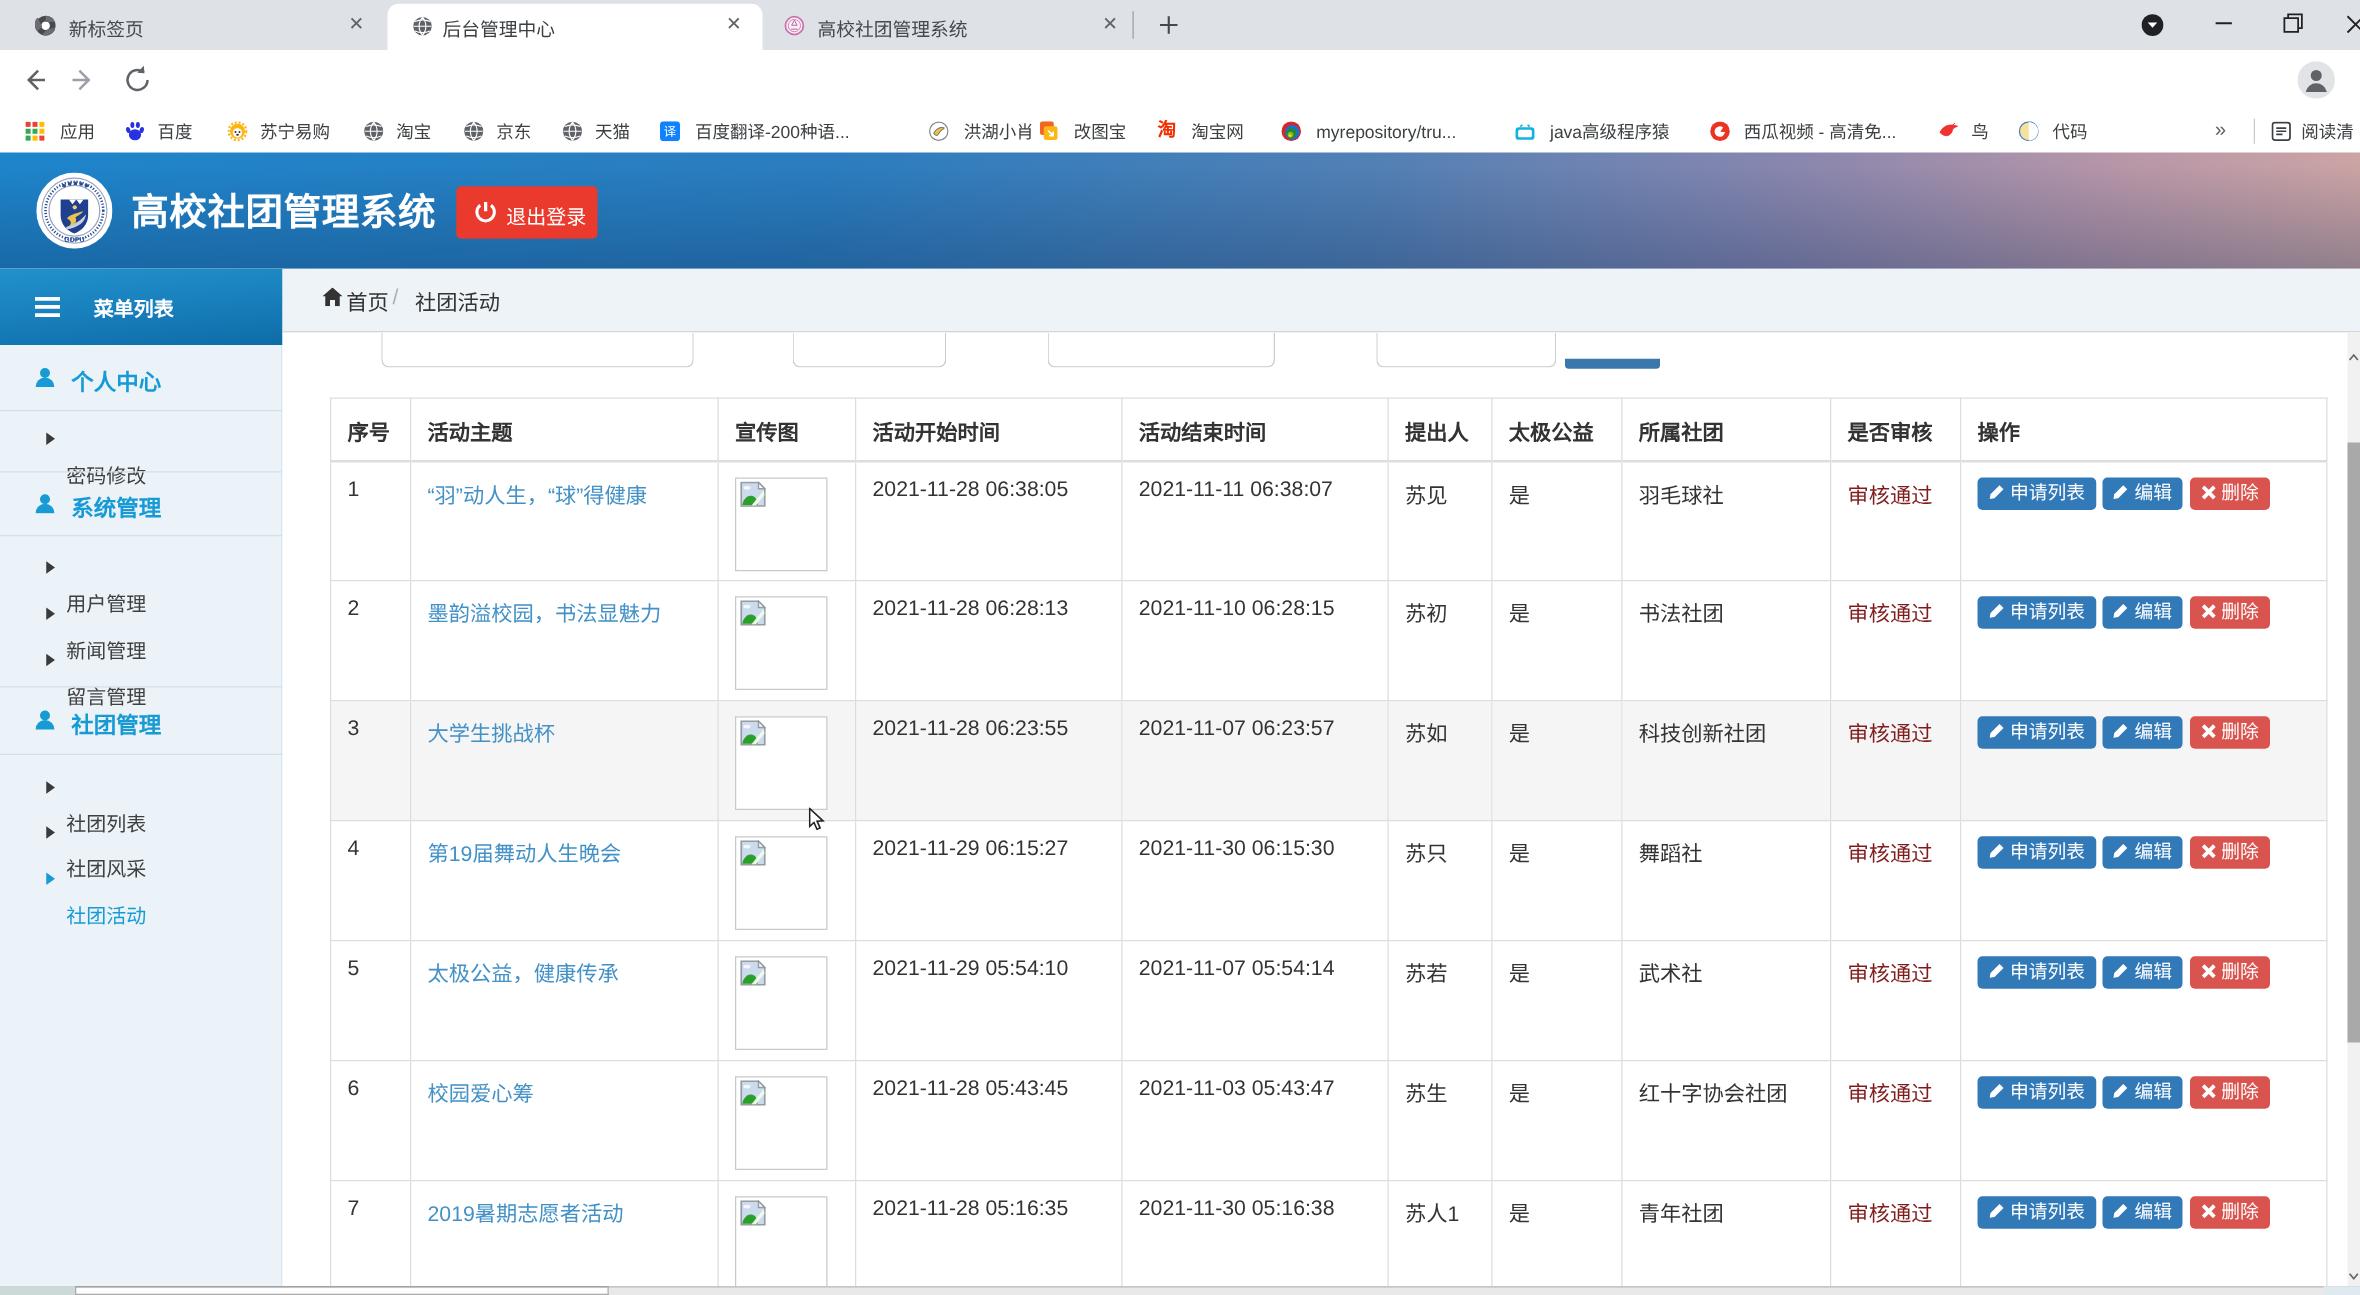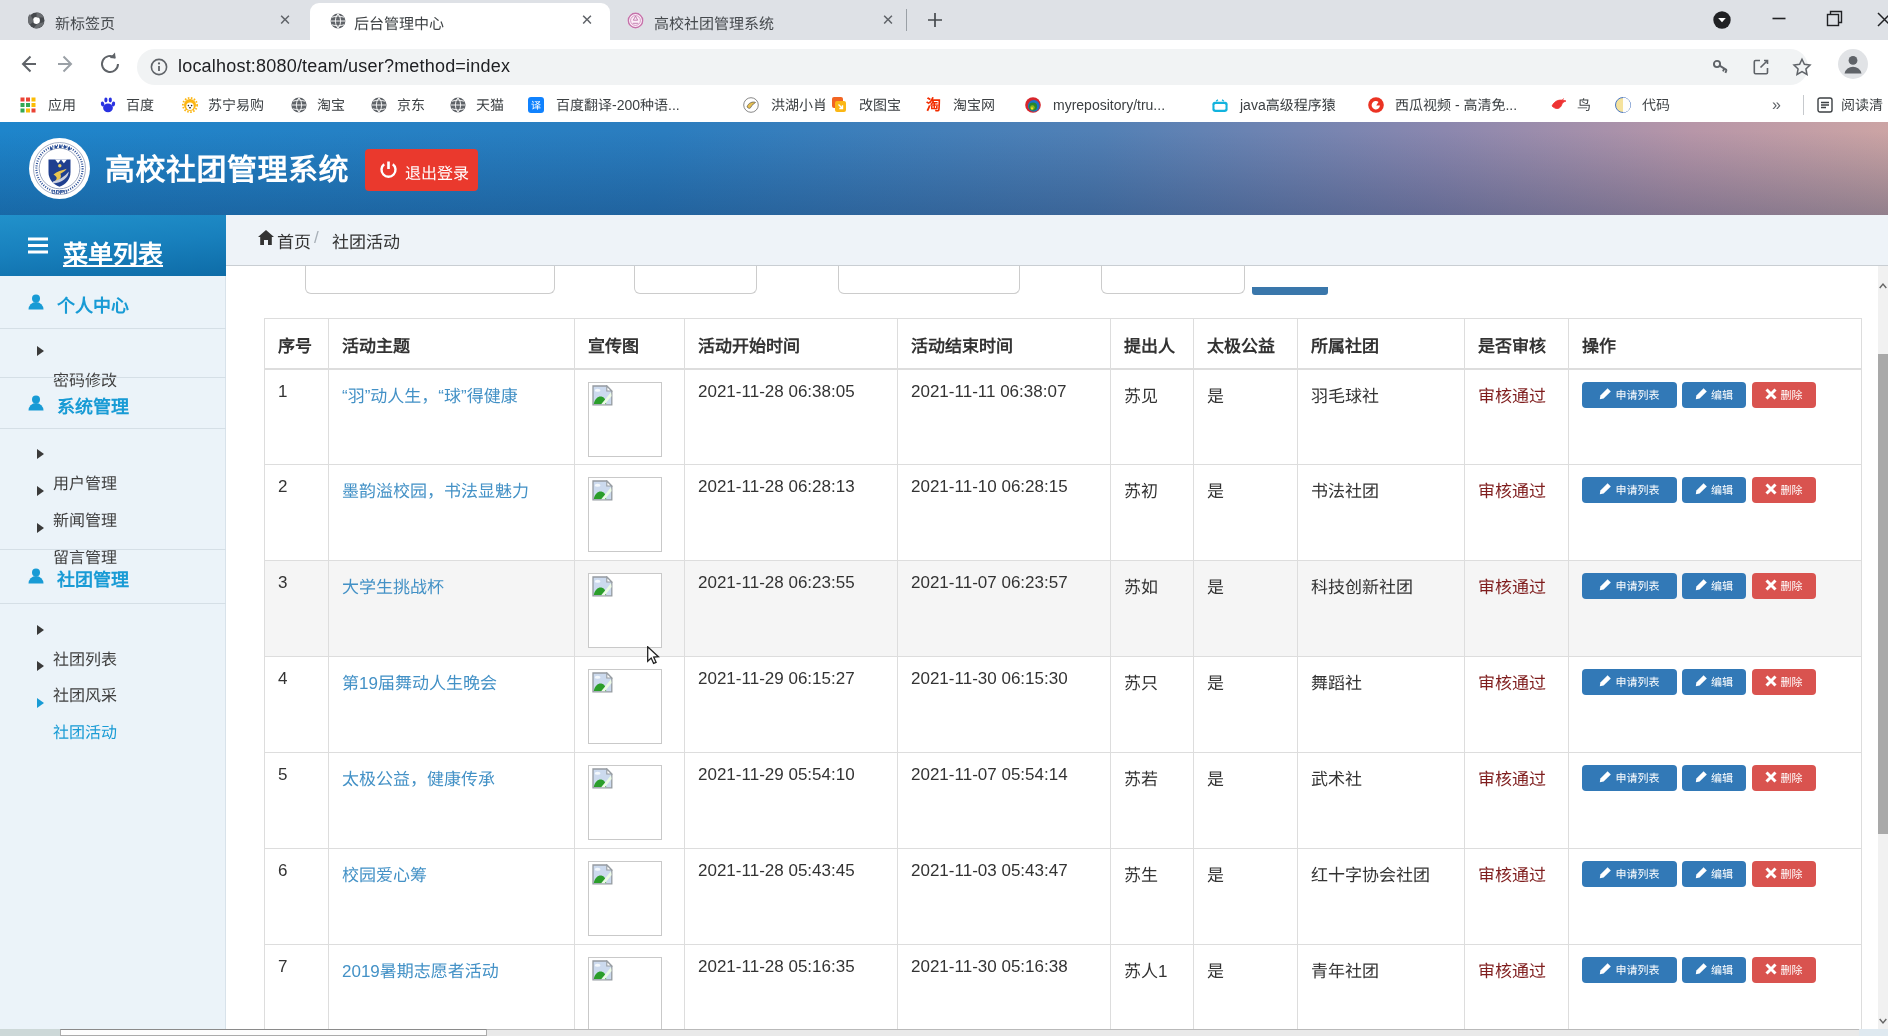--- a/index.html
+++ b/index.html
@@ -27,21 +27,21 @@
 #banner { position:absolute; left:0; top:0; width:1888px; height:93px;
   background: linear-gradient(to top, rgba(10,40,85,0.30), rgba(10,40,85,0.0) 90%),
               linear-gradient(99deg, #1e85cb 0%, #2b7dbf 35%, #5280b5 58%, #8b87ae 76%, #b796a8 89%, #cda5a4 100%);
 }
 #banner h1 { position:absolute; left:105px; top:23px; font-size:30px; color:#fff; font-weight:bold; letter-spacing:0.5px; }
 #logoutbtn { position:absolute; left:365px; top:27px; width:113px; height:42px; background:#ea392d; border-radius:4px; color:#fff; font-size:17px; }
 #logoutbtn span.t { position:absolute; left:40px; top:11px; font-size:16px; }
 
 #sidebar { position:absolute; left:0; top:93px; width:226px; height:814px; background:#ebf3f9; border-right:1px solid #d8e2ea; }
 #menuhead { position:absolute; left:0; top:0; width:226px; height:61px; background:linear-gradient(175deg,#2191cb 0%, #1880bd 50%, #0e6ca7 100%); color:#fff; }
-#menuhead .txt { position:absolute; left:63px; top:19px; font-size:25px; font-weight:bold;text-decoration:underline; }
+#menuhead .txt { position:absolute; left:75px; top:19px; font-size:16px; font-weight:bold; }
 .sect { position:absolute; left:0; width:226px; font-size:18px; font-weight:bold; color:#189bd5; }
 .sect .txt { position:absolute; left:57px; top:0; }
 .itm { position:absolute; left:0; width:226px; font-size:16px; color:#404040; }
 .itm .txt { position:absolute; left:53px; top:0;margin-top:24px; }
 .itm.active { color:#189bd5; }
 .sline { position:absolute; left:0; width:226px; height:1px; background:#d5dfe6; }
 .tri { position:absolute; left:37px; top:3px; width:0; height:0; border-left:7px solid #3a3a3a; border-top:5px solid transparent; border-bottom:5px solid transparent; }
 .itm.active .tri { border-left-color:#189bd5; }
 
 #breadcrumb { position:absolute; left:226px; top:93px; width:1662px; height:51px; background:#eef3f8; border-bottom:1px solid #c9ced3; font-size:17px; color:#333; }
@@ -53,21 +53,21 @@
 
 
 table { border-collapse:collapse; table-layout:fixed; position:absolute; left:38px; top:52px; width:1597px; font-size:17px; color:#333; }
 th, td { border:1px solid #ddd; vertical-align:top; padding:12px 0 0 13px; text-align:left; overflow:hidden; white-space:nowrap; }
 th { height:50px; font-size:17px; font-weight:bold; color:#333; padding-top:13px; border-bottom-width:2px; }
 td { height:96px; }
 tr.hov td { background:#f5f5f5; }
 a.lnk { color:#4391c6; text-decoration:none; }
 .green { color:#7f1d1d; }
 .imgbox { width:74px; height:75px; border:1px solid #c9c9c9; background:#fff; position:relative; }
-.btn { display:inline-block; height:26px; border-radius:4px; color:#fff; font-size:11px; line-height:26px; text-align:center; vertical-align:top; }
+.btn { display:inline-block; height:26px; border-radius:4px; color:#fff; font-size:15px; line-height:26px; text-align:center; vertical-align:top; }
 .btn.blue { background:#3279b7; }
 .btn.red { background:#d9534f; }
 
 
 #vsb { position:absolute; left:1878px; top:266px; width:10px; height:763px; background:#f1f1f1; }
 #vsbthumb { position:absolute; left:0; top:88px; width:10px; height:480px; background:#a9a9a9; }
 #hsb { position:absolute; left:0; top:1029px; width:1888px; height:7px; background:#e9e9e9; border-top:1px solid #b9b9b9; }
 #hsbcorner { position:absolute; left:0; top:1029px; width:60px; height:7px; background:#cdd8d8; border-top:1px solid #cdd8d8;}
 #hsbthumb { position:absolute; left:60px; top:1029px; width:427px; height:7px; background:#fdfdfd; border:1px solid #ababab; border-top:1px solid #8a8a8a;}
 </style>
@@ -132,42 +132,20 @@
   </svg>
 
   <svg class="abs" style="left:54px; top:11px;" width="26" height="26" viewBox="0 0 26 26">
     <path d="M9.5 5.5 L17 13 L9.5 20.5 M17 13 H4" stroke="#9aa0a6" stroke-width="2" fill="none"></path>
   </svg>
 
   <svg class="abs" style="left:97px; top:11px;" width="26" height="26" viewBox="0 0 26 26">
     <path d="M21 13 a8 8 0 1 1 -2.9 -6.2" stroke="#5f6368" stroke-width="2" fill="none"></path>
     <path d="M18 1.5 L18.6 7.6 L12.8 7.1 Z" fill="#5f6368"></path>
   </svg>
-  <div id="omnibox">
-    <svg class="abs" style="left:13px; top:9px;" width="18" height="18" viewBox="0 0 18 18">
-      <circle cx="9" cy="9" r="7.6" fill="none" stroke="#5f6368" stroke-width="1.6"></circle>
-      <path d="M9 8 V13" stroke="#5f6368" stroke-width="1.8"></path>
-      <circle cx="9" cy="5.4" r="1.1" fill="#5f6368"></circle>
-    </svg>
-    <span id="urltext">localhost:8080/team/user?method=index</span>
-
-    <svg class="abs" style="left:1575px; top:9px;" width="19" height="19" viewBox="0 0 19 19">
-      <circle cx="5" cy="6" r="3.1" fill="none" stroke="#5f6368" stroke-width="1.9"></circle>
-      <path d="M7.6 7.6 L14.8 12.1 M12.2 10.5 L11 13.3 M14.6 12 L13.4 14.8" stroke="#5f6368" stroke-width="1.9" fill="none"></path>
-    </svg>
-
-    <svg class="abs" style="left:1614px; top:8px;" width="20" height="20" viewBox="0 0 20 20">
-      <path d="M13 3.5 H16.5 V7 M16.5 3.5 L9.5 10.5" stroke="#5f6368" stroke-width="1.6" fill="none"></path>
-      <path d="M16.5 11 v4.5 a1.2 1.2 0 0 1 -1.2 1.2 H4.5 a1.2 1.2 0 0 1 -1.2 -1.2 V4.7 a1.2 1.2 0 0 1 1.2 -1.2 H9" stroke="#5f6368" stroke-width="1.6" fill="none"></path>
-    </svg>
-
-    <svg class="abs" style="left:1655px; top:8px;" width="20" height="20" viewBox="0 0 20 20">
-      <path d="M10 2.2 L12.4 7.3 L18 8 L13.9 11.9 L15 17.5 L10 14.7 L5 17.5 L6.1 11.9 L2 8 L7.6 7.3 Z" fill="none" stroke="#5f6368" stroke-width="1.5"></path>
-    </svg>
-  </div>
 
   <svg class="abs" style="left:1838px; top:9px;" width="30" height="30" viewBox="0 0 30 30">
     <circle cx="15" cy="15" r="15" fill="#e1e3e6"></circle>
     <circle cx="15" cy="11.4" r="4.4" fill="#5f6368"></circle>
     <path d="M6.5 24.5 a8.7 8.7 0 0 1 17 0 Z" fill="#5f6368"></path>
   </svg>
 </div>
 <div id="bookmarks">
   <svg class="bkicon" style="left:20px;" viewBox="0 0 16 16">
     <rect x="0.5" y="0.5" width="4" height="4" fill="#ea4335"></rect>

